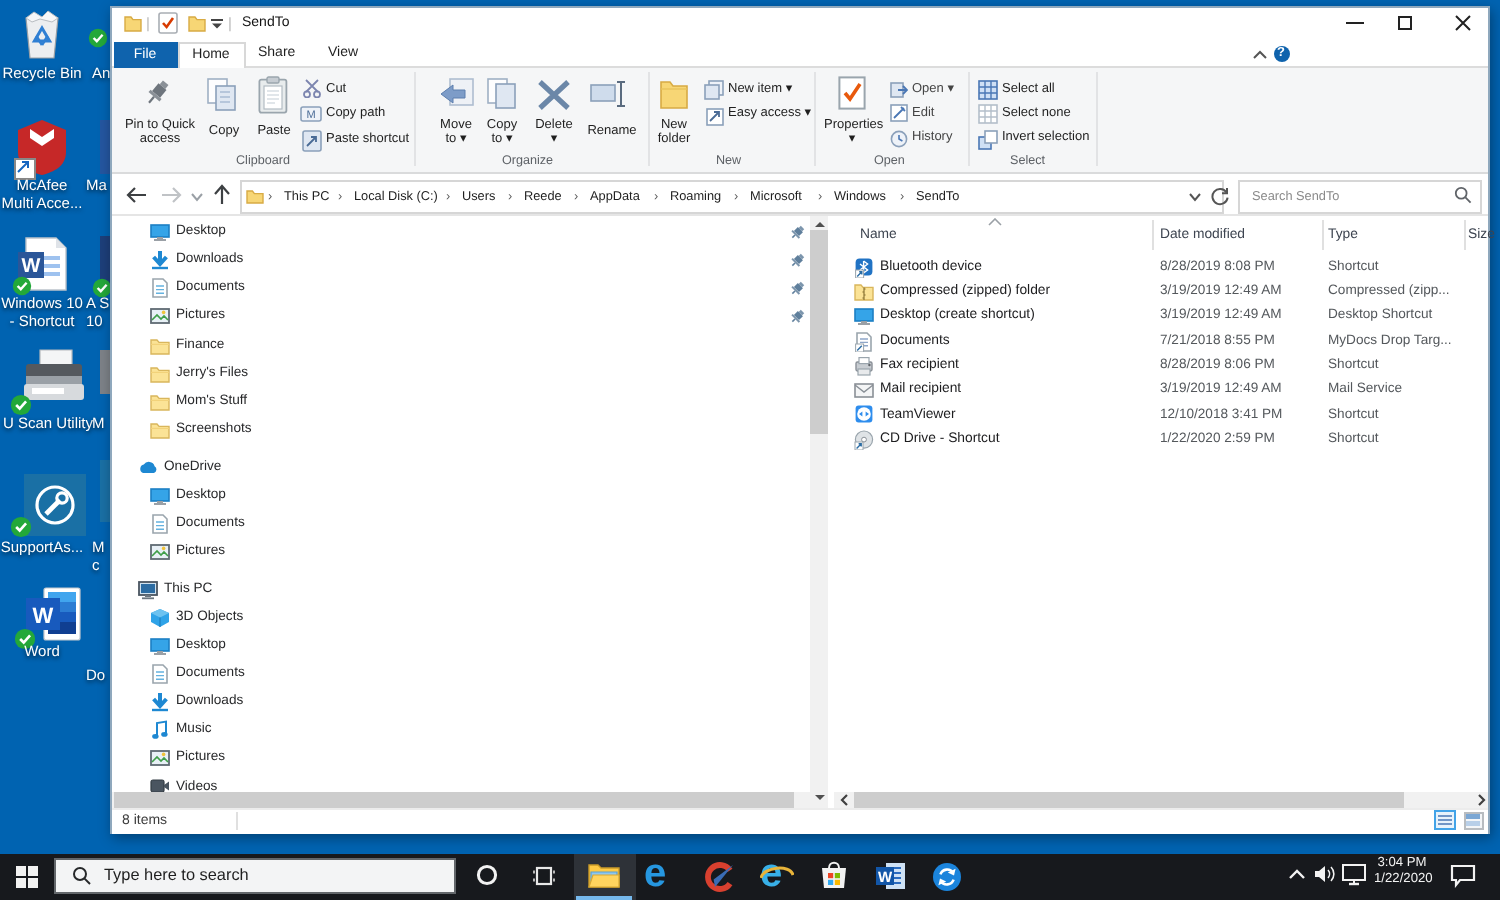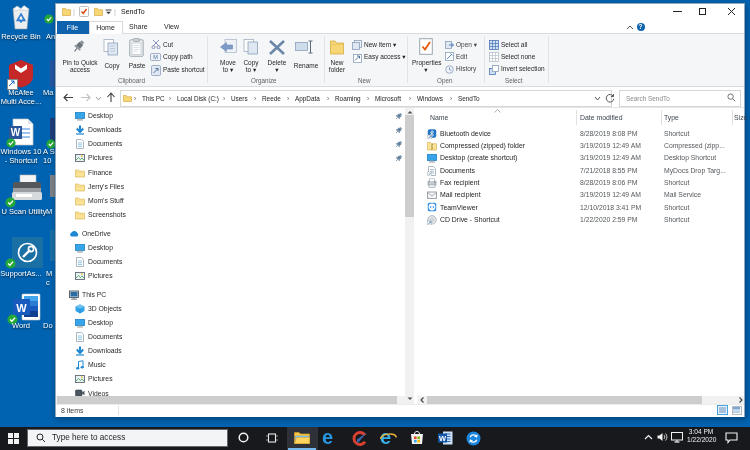--- a/index.html
+++ b/index.html
@@ -95,21 +95,21 @@
 <rect class="ab" style="left:50px;top:118px;width:6px;height:24px;background:#1d3f7a"></rect>
 <svg class="ab" style="left:46px;top:139px" width="10" height="10" viewBox="0 0 10 10">
     <circle cx="5" cy="5" r="4.6" fill="#23a839"></circle>
     <path d="M2.8 5 L4.4 6.6 L7.3 3.4" stroke="#fff" stroke-width="1.2" fill="none"></path>
   </svg>
 <div class="lbl" style="left:43px;top:148px;width:20px;text-align:left">A S<br>10</div>
 <rect class="ab" style="left:50px;top:175px;width:6px;height:22px;background:#7d8288"></rect>
 <div class="lbl" style="left:46px;top:208px;width:14px;text-align:left">M</div>
 <rect class="ab" style="left:50px;top:230px;width:6px;height:31px;background:#1a70a5"></rect>
 <div class="lbl" style="left:46px;top:270px;width:14px;text-align:left">M<br>c</div>
-<div class="lbl" style="left:43px;top:322px;width:20px;text-align:left">Do</div>
+<div class="lbl" style="left:43px;top:334px;width:20px;text-align:left">Do</div>
 
 <div class="ab" style="left:55px;top:3px;width:690px;height:414px;background:#fff;border:1px solid #8fa8bd;box-sizing:border-box;box-shadow:1px 2px 6px rgba(0,0,0,.35)"></div>
 
 <svg class="ab" style="left:62px;top:7px" width="9" height="9" viewBox="0 0 9 9">
     <path d="M0.5 1.5 L3.5 1.5 L4.5 2.8 L8.5 2.8 L8.5 8.5 L0.5 8.5 Z" fill="#f7d675" stroke="#d8ab44" stroke-width="0.7"></path>
   </svg>
 <div class="t" style="left:73px;top:7px;color:#b9b9b9">|</div>
 <svg class="ab" style="left:79px;top:6px" width="10" height="11" viewBox="0 0 10 11">
     <rect x="0.5" y="0.5" width="9" height="10" rx="1" fill="#fff" stroke="#a9aeb4" stroke-width="0.8"></rect>
     <path d="M2.5 5.5 L4.3 7.5 L7.5 3" stroke="#d83b01" stroke-width="1.3" fill="none"></path>
@@ -577,21 +577,21 @@
     <rect x="0" y="0" width="5" height="5" fill="#f2f2f2"></rect>
     <rect x="6" y="0" width="5" height="5" fill="#f2f2f2"></rect>
     <rect x="0" y="6" width="5" height="5" fill="#f2f2f2"></rect>
     <rect x="6" y="6" width="5" height="5" fill="#f2f2f2"></rect>
   </svg>
 <div class="ab" style="left:27px;top:428.5px;width:201px;height:18.5px;background:#f3f4f5;border:1px solid #63676b;box-sizing:border-box"></div>
 <svg class="ab" style="left:36px;top:433px" width="10" height="10" viewBox="0 0 10 10">
     <circle cx="4" cy="4" r="3" fill="none" stroke="#26282a" stroke-width="1"></circle>
     <path d="M6.3 6.3 L9 9" stroke="#26282a" stroke-width="1"></path>
   </svg>
-<div class="t" style="left:52px;top:432.5px;font-size:8.2px;color:#1f1f1f">Type here to access</div>
+<div class="t" style="left:52px;top:432.5px;font-size:8.2px;color:#1f1f1f">Type here to search</div>
 <svg class="ab" style="left:238px;top:432px" width="11" height="11" viewBox="0 0 11 11">
     <circle cx="5.5" cy="5.5" r="4.3" fill="none" stroke="#f2f2f2" stroke-width="1.5"></circle>
   </svg>
 <svg class="ab" style="left:266px;top:432.5px" width="12" height="10" viewBox="0 0 12 10">
     <rect x="2.5" y="1" width="7" height="8" fill="none" stroke="#e8e8e8" stroke-width="1.1"></rect>
     <path d="M0.5 3 L1.5 3 M0.5 7 L1.5 7 M10.5 3 L11.5 3 M10.5 7 L11.5 7" stroke="#b8b8b8" stroke-width="1.4"></path>
   </svg>
 
 <div class="ab" style="left:286.5px;top:426.5px;width:31px;height:23.5px;background:#2e3238"></div>
 <div class="ab" style="left:288px;top:448.2px;width:28px;height:1.8px;background:#76b9ed"></div>

